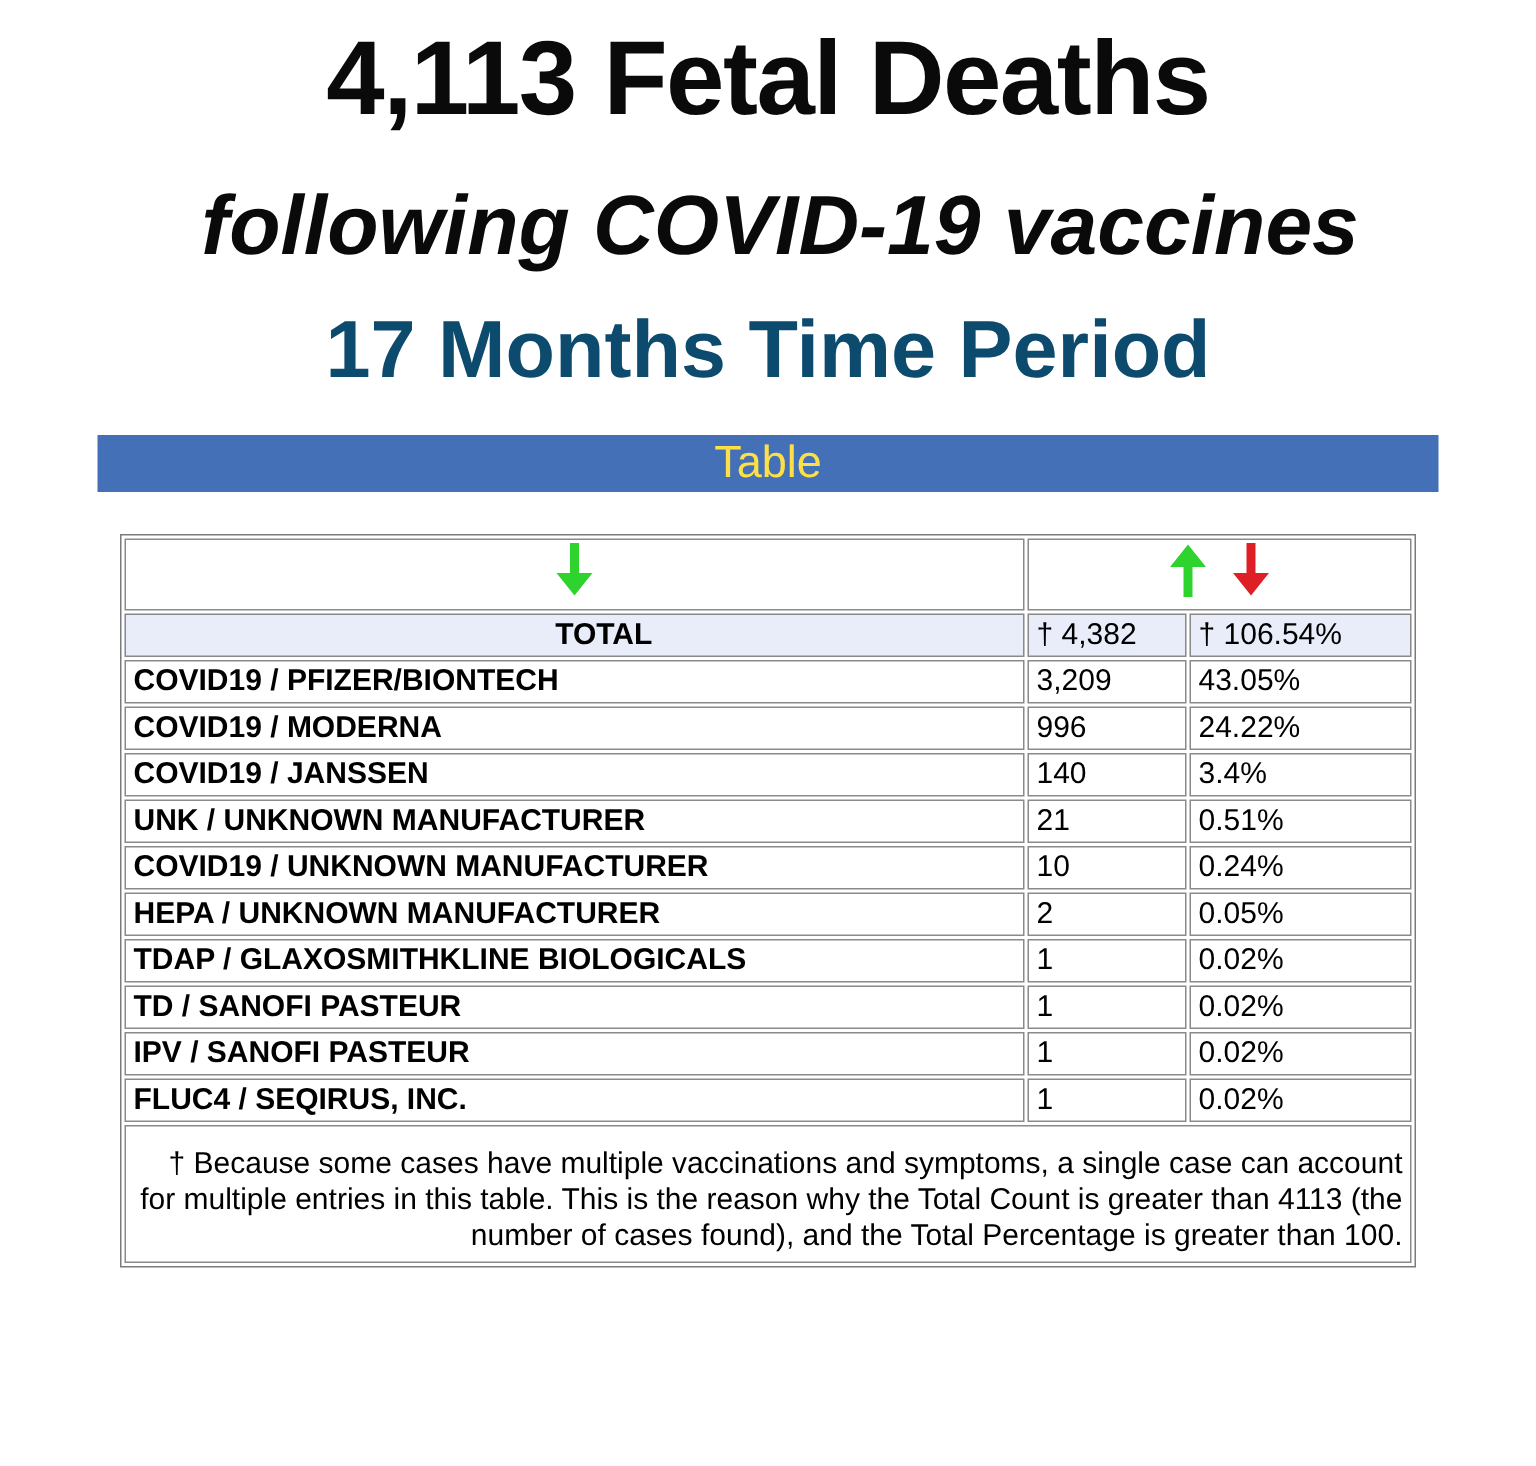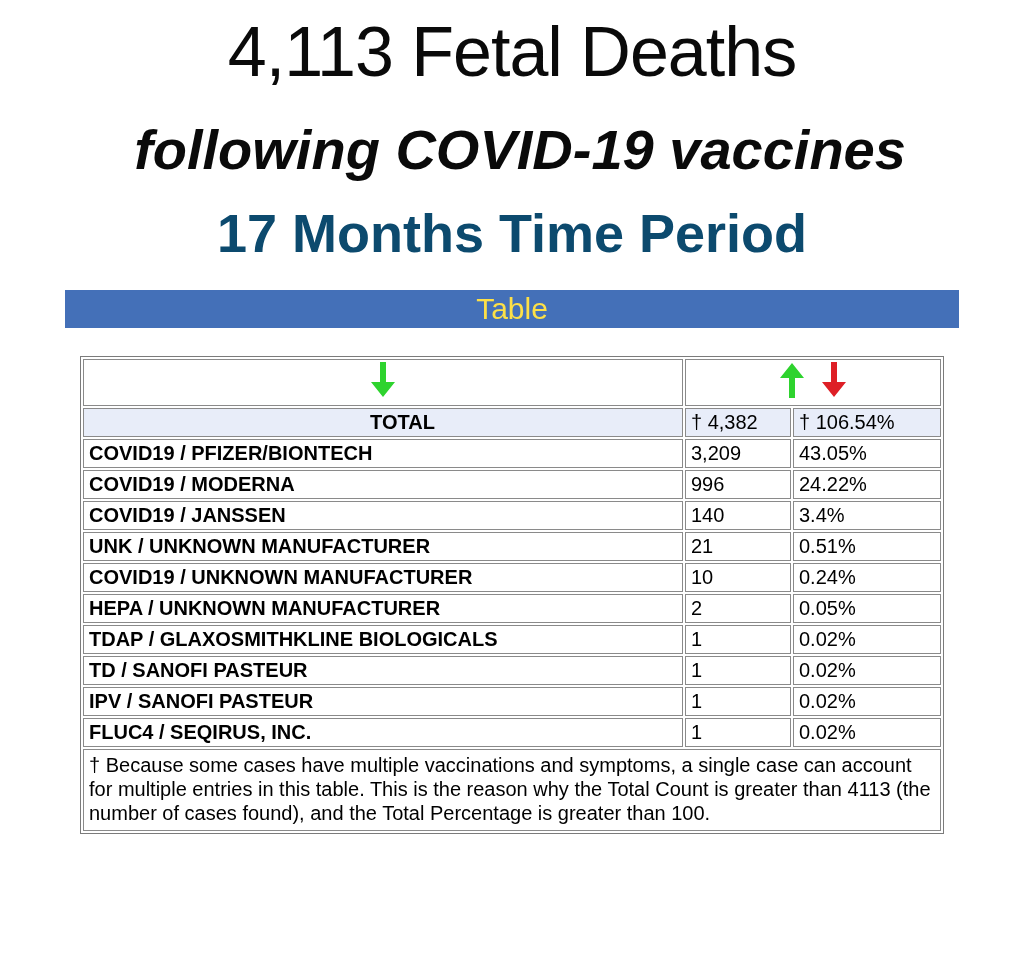--- a/index.html
+++ b/index.html
@@ -9,21 +9,21 @@
     background: #ffffff;
     width: 1024px;
     height: 977px;
     overflow: hidden;
     font-family: "Liberation Sans", sans-serif;
     color: #000;
   }
   .headline { text-align: center; }
   .title-main {
     font-size: 70px;
-    font-weight: normal;
+    font-weight: bold;
     letter-spacing: -1px;
     margin: 16px 0 0 0;
     line-height: 1.05;
     color: #0a0a0a;
   }
   .title-sub {
     font-size: 56px;
     font-weight: bold;
     font-style: italic;
     margin: 32px 0 0 0;
@@ -80,22 +80,22 @@
     vertical-align: middle;
   }
   tr.total-row td.lbl { font-weight: bold; text-align: center; padding-left: 44px; }
   tr.data-row td { height: 26px; vertical-align: middle; }
   td.name { font-weight: bold; text-align: left; }
   td.num { text-align: left; font-weight: normal; margin-left: 34px; }
   tr.footnote-row td {
     font-size: 20px;
     line-height: 24px;
     font-weight: normal;
-    text-align: left;
-    padding: 3px 5px 5px 5px;
+    text-align: right;
+    padding: 13px 5px 5px 5px;
     vertical-align: top;
   }
   col.c-name   { width: 600px; }
   col.c-count  { width: 106px; }
   col.c-percent{ width: 148px; }
 </style>
 </head>
 <body>
 
 <div class="headline">

